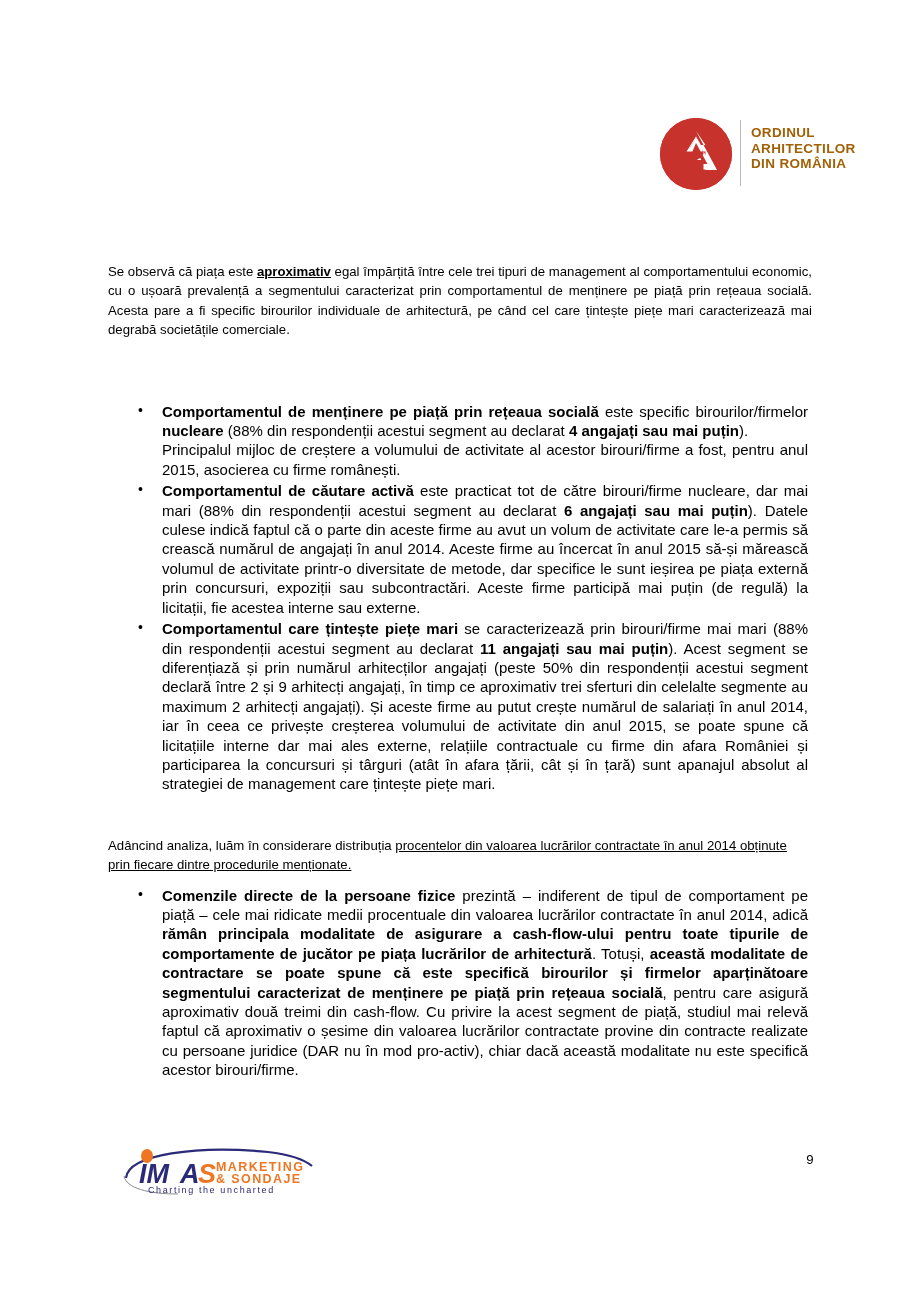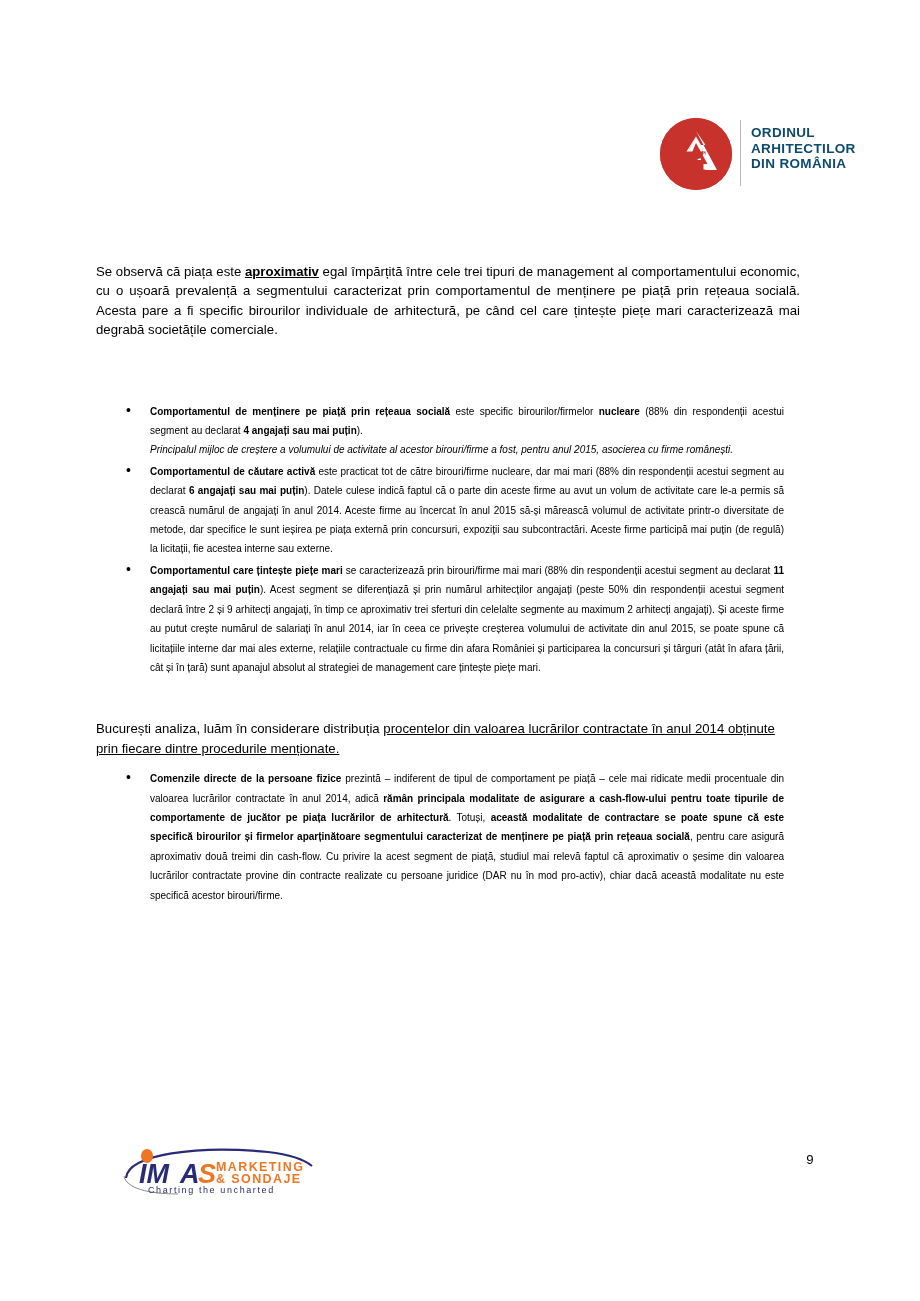--- a/index.html
+++ b/index.html
@@ -40,38 +40,38 @@
     width: 1px;
     align-self: stretch;
     background: #b8b8b8;
     margin: 2px 10px 4px 8px;
   }
   .oar-name {
     font-size: 13.5px;
     line-height: 15.5px;
     font-weight: bold;
     letter-spacing: 0.35px;
-    color: #0c4a6e;
+    color: #a16207;
     padding-top: 7px;
     white-space: nowrap;
   }
   .lh-contact {
     margin-top: 18px;
     margin-left: 88px;
     font-size: 8.6px;
     line-height: 12.2px;
     color: #8a8a8a;
     letter-spacing: 0.15px;
   }
   .lh-contact .grp2 { margin-top: 10px; }
 
   
   #doc {
     position: absolute;
-    left: 96px;
+    left: 108px;
     top: 262px;
     width: 704px;
   }
   .para {
     font-size: 13.2px;
     line-height: 19.4px;
     text-align: justify;
     margin: 0;
   }
   .para.nojust { text-align: left; }
@@ -80,36 +80,36 @@
   .gap-sm { height: 11px; }
 
   ul.bullets {
     list-style: none;
     margin: 0;
     padding: 0;
   }
   ul.bullets > li {
     position: relative;
     padding-left: 54px;
-    font-size: 10px;
+    font-size: 15px;
     line-height: 19.4px;
     text-align: justify;
-    margin: 0 16px 2px 0;
+    margin: 0 4px 2px 0;
   }
   ul.bullets > li::before {
     content: "\2022";
     position: absolute;
     left: 30px;
     top: -1px;
     font-size: 14px;
     line-height: 19.4px;
   }
   b { font-weight: bold; }
   u { text-decoration: underline; }
-  .sub-line { display: block; font-style: italic; }
+  .sub-line { display: block; }
 
   
   #footer-logo {
     position: absolute;
     left: 118px;
     top: 1148px;
     width: 200px;
     height: 48px;
   }
   #page-number {
@@ -162,21 +162,21 @@
     <li>
       <b>Comportamentul de căutare activă</b><span> este practicat tot de către birouri/firme nucleare, dar mai mari (88% din respondenții acestui segment au declarat </span><b>6 angajați sau mai puțin</b><span>). Datele culese indică faptul că o parte din aceste firme au avut un volum de activitate care le-a permis să crească numărul de angajați în anul 2014. Aceste firme au încercat în anul 2015 să-și mărească volumul de activitate printr-o diversitate de metode, dar specifice le sunt ieșirea pe piața externă prin concursuri, expoziții sau subcontractări. Aceste firme participă mai puțin (de regulă) la licitații, fie acestea interne sau externe.</span>
     </li>
     <li>
       <b>Comportamentul care țintește piețe mari</b><span> se caracterizează prin birouri/firme mai mari (88% din respondenții acestui segment au declarat </span><b>11 angajați sau mai puțin</b><span>). Acest segment se diferențiază și prin numărul arhitecților angajați (peste 50% din respondenții acestui segment declară între 2 și 9 arhitecți angajați, în timp ce aproximativ trei sferturi din celelalte segmente au maximum 2 arhitecți angajați). Și aceste firme au putut crește numărul de salariați în anul 2014, iar în ceea ce privește creșterea volumului de activitate din anul 2015, se poate spune că licitațiile interne dar mai ales externe, relațiile contractuale cu firme din afara României și participarea la concursuri și târguri (atât în afara țării, cât și în țară) sunt apanajul absolut al strategiei de management care țintește piețe mari.</span>
     </li>
   </ul>
 
   <div class="gap-lg"></div>
 
-  <p class="para nojust"><span>București analiza, luăm în considerare distribuția </span><u>procentelor din valoarea lucrărilor contractate în anul 2014 obținute prin fiecare dintre procedurile menționate.</u></p>
+  <p class="para nojust"><span>Adâncind analiza, luăm în considerare distribuția </span><u>procentelor din valoarea lucrărilor contractate în anul 2014 obținute prin fiecare dintre procedurile menționate.</u></p>
 
   <div class="gap-sm"></div>
 
   <ul class="bullets">
     <li>
       <b>Comenzile directe de la persoane fizice</b><span> prezintă – indiferent de tipul de comportament pe piață – cele mai ridicate medii procentuale din valoarea lucrărilor contractate în anul 2014, adică </span><b>rămân principala modalitate de asigurare a cash-flow-ului pentru toate tipurile de comportamente de jucător pe piața lucrărilor de arhitectură</b><span>. Totuși, </span><b>această modalitate de contractare se poate spune că este specifică birourilor și firmelor aparținătoare segmentului caracterizat de menținere pe piață prin rețeaua socială</b><span>, pentru care asigură aproximativ două treimi din cash-flow. Cu privire la acest segment de piață, studiul mai relevă faptul că aproximativ o șesime din valoarea lucrărilor contractate provine din contracte realizate cu persoane juridice (DAR nu în mod pro-activ), chiar dacă această modalitate nu este specifică acestor birouri/firme.</span>
     </li>
   </ul>
 
 </div>

